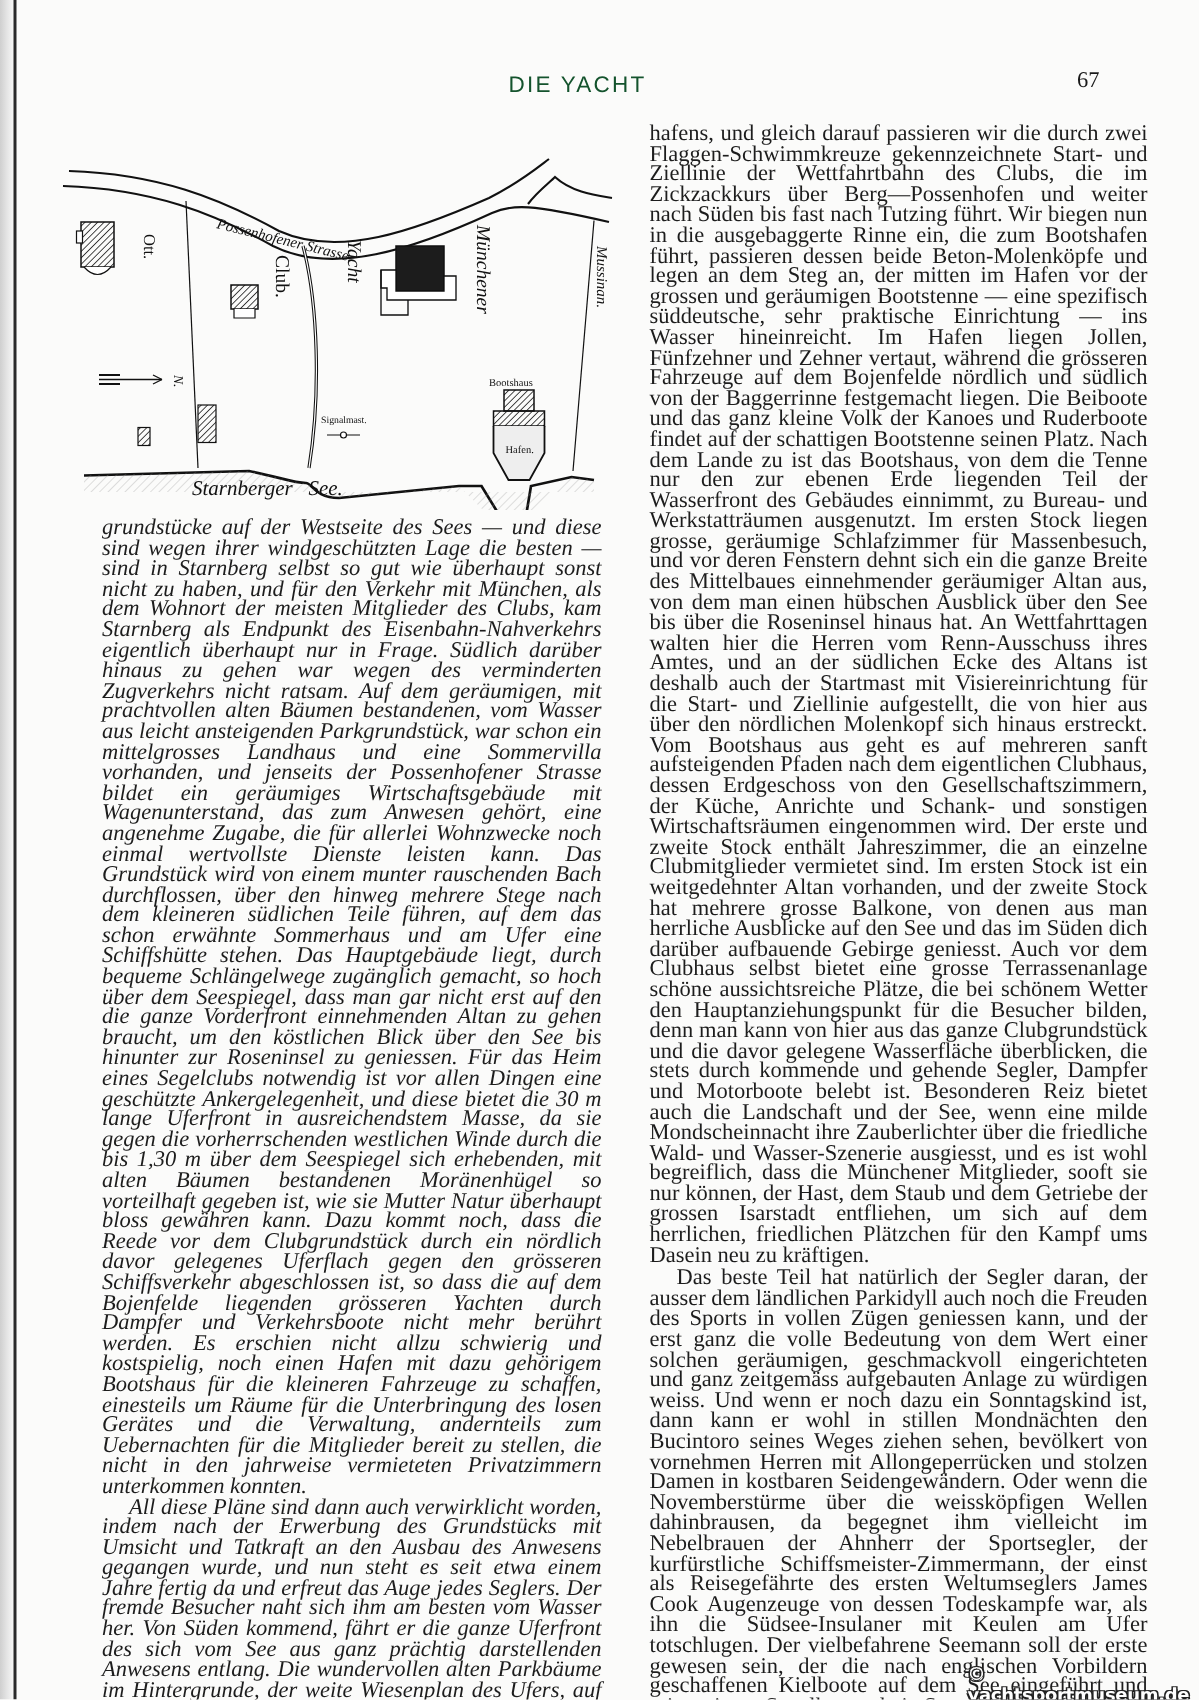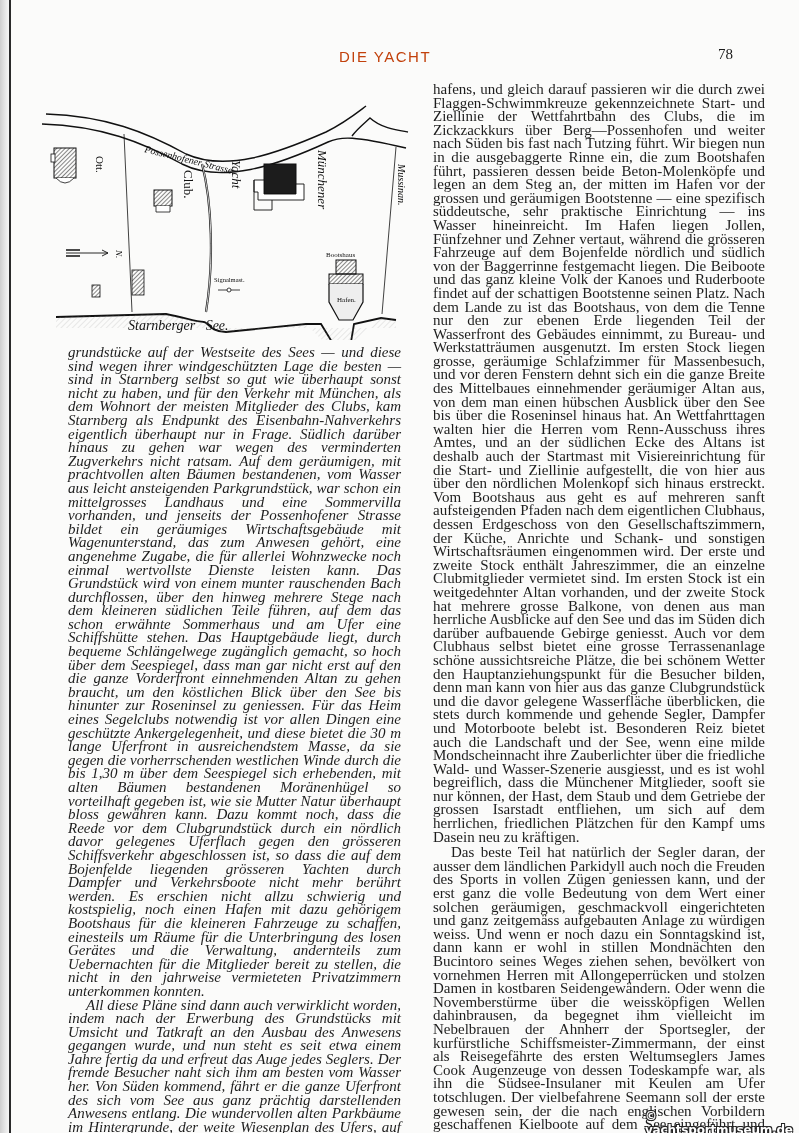--- a/index.html
+++ b/index.html
@@ -15,21 +15,21 @@
     background: linear-gradient(to right, #cfcfcf 0, #e6e6e6 5px, #fbfbfa 10px);
   }
   .binding-line {
     position: absolute; left: 9px; top: 0; width: 2px; height: 1133px;
     background: #2a2a2a;
   }
   .header-title {
     position: absolute; left: 0; width: 770px; top: 48px;
     text-align: center;
     font-family: "Liberation Sans", "DejaVu Sans", sans-serif;
-    font-size: 15px; letter-spacing: 1.5px; color: #c2410c;
+    font-size: 15px; letter-spacing: 1.5px; color: #14532d;
   }
   .page-number {
     position: absolute; left: 718px; top: 46px;
     font-size: 15px; color: #1a1a1a;
   }
   .map {
     position: absolute; left: 36px; top: 92px; width: 380px; height: 248px;
   }
   .map svg { width: 100%; height: 100%; display: block; }
   .col {
@@ -50,21 +50,21 @@
   }
   .map-label { font-family: "Liberation Serif", serif; fill: #111; }
 </style>
 </head>
 <body>
 
 <div class="binding"></div>
 <div class="binding-line"></div>
 
 <div class="header-title">DIE YACHT</div>
-<div class="page-number">78</div>
+<div class="page-number">67</div>
 
 <div class="map">
   <svg viewBox="0 0 380 248" xmlns="http://www.w3.org/2000/svg">
     <defs>
       <pattern id="hatch" width="3" height="3" patternUnits="userSpaceOnUse" patternTransform="rotate(45)">
         <line x1="0" y1="0" x2="0" y2="3" stroke="#222" stroke-width="1.1"></line>
       </pattern>
       <pattern id="shore" width="4" height="4" patternUnits="userSpaceOnUse" patternTransform="rotate(45)">
         <line x1="0" y1="0" x2="0" y2="4" stroke="#999" stroke-width="0.7"></line>
       </pattern>

